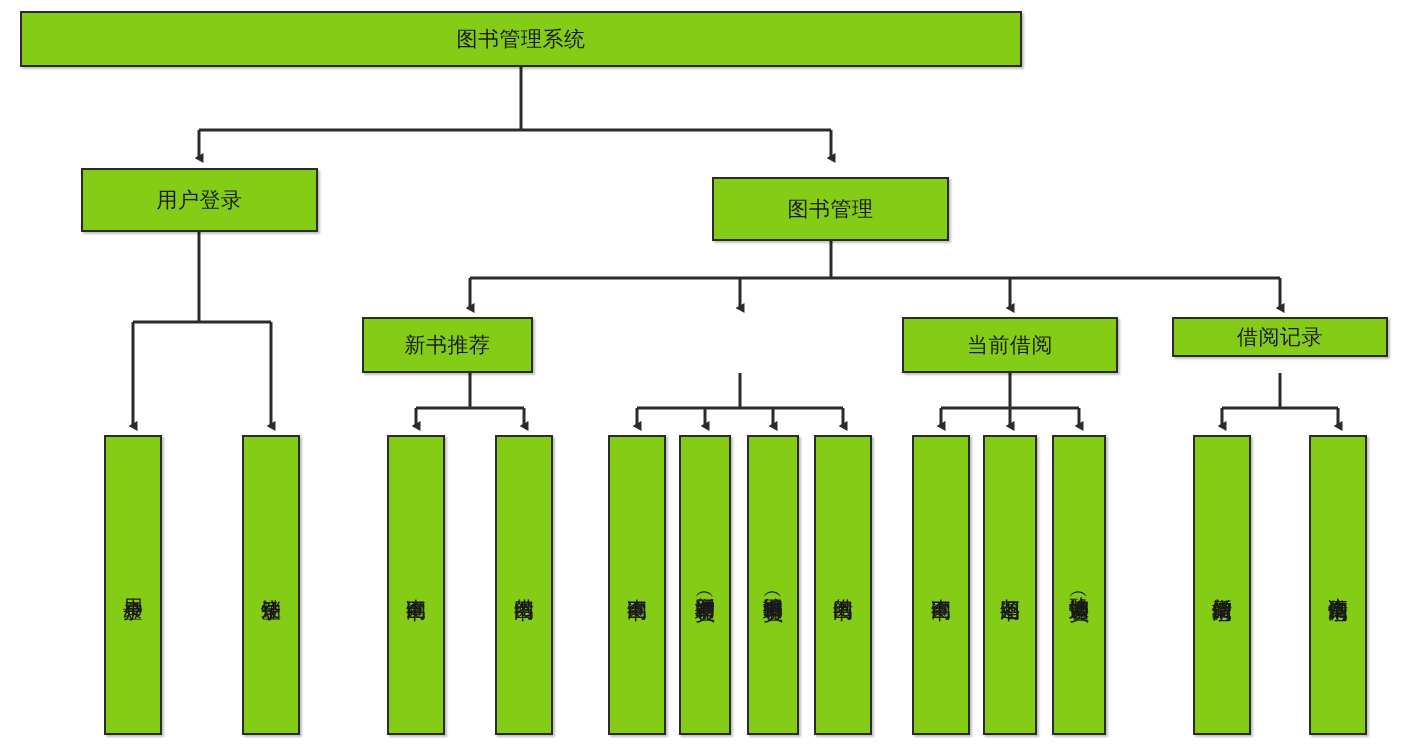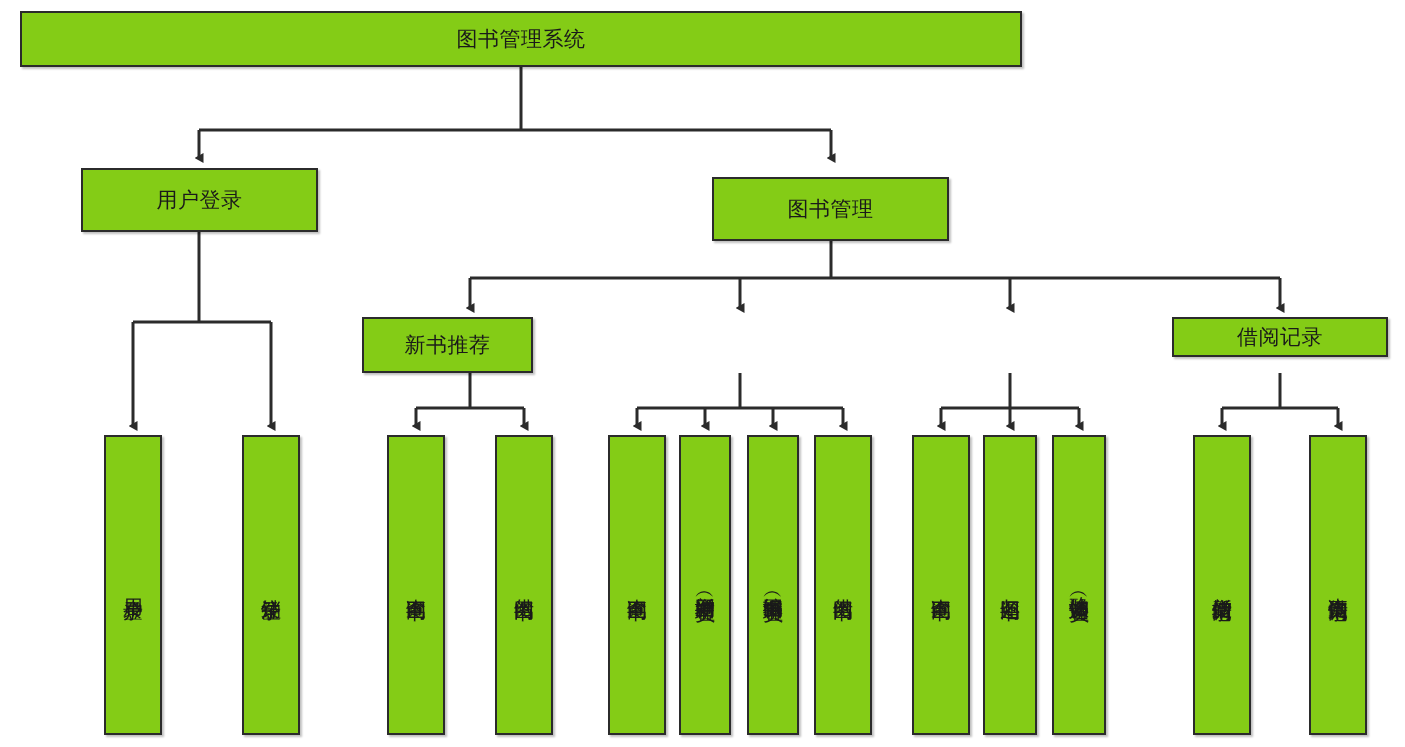--- a/index.html
+++ b/index.html
@@ -135,20 +135,23 @@
 
   <div class="node-box" style="left:712px; top:168px; width:237px; height:64px;margin-top:9px;">
     <div class="node-label-h">图书管理</div>
   </div>
 
   <div class="node-box" style="left:362px; top:317px; width:171px; height:56px;">
     <div class="node-label-h">新书推荐</div>
   </div>
 
 
+  <div class="node-box" style="left:902px; top:317px; width:216px; height:56px;">
+    <div class="node-label-h">当前借阅</div>
+  </div>
 
   <div class="node-box" style="left:1172px; top:317px; width:216px; height:40px;">
     <div class="node-label-h">借阅记录</div>
   </div>
 
   <div class="node-box" style="left:104px; top:435px; width:58px; height:300px;">
     <div class="node-label-v">用户登录</div>
   </div>
 
   <div class="node-box" style="left:242px; top:435px; width:58px; height:300px;">

